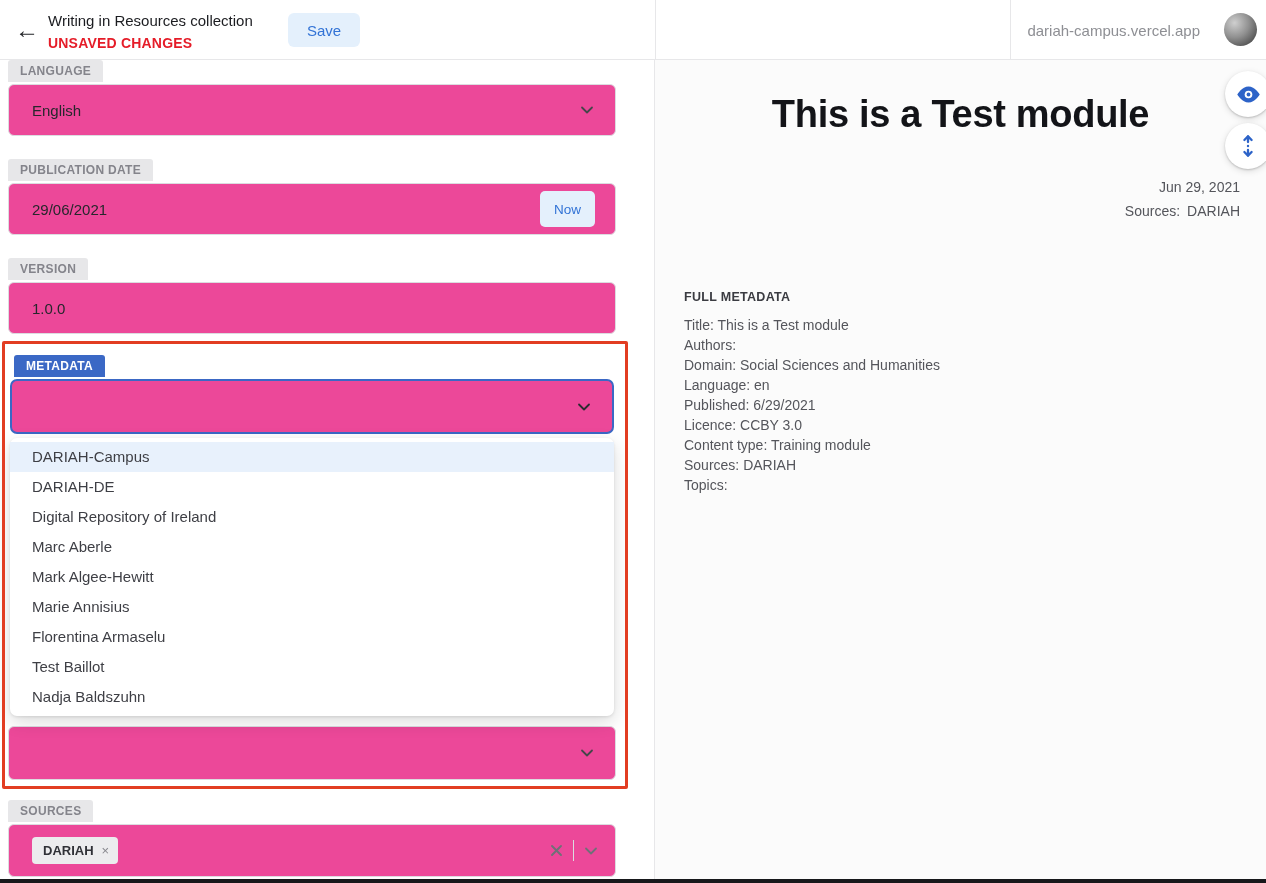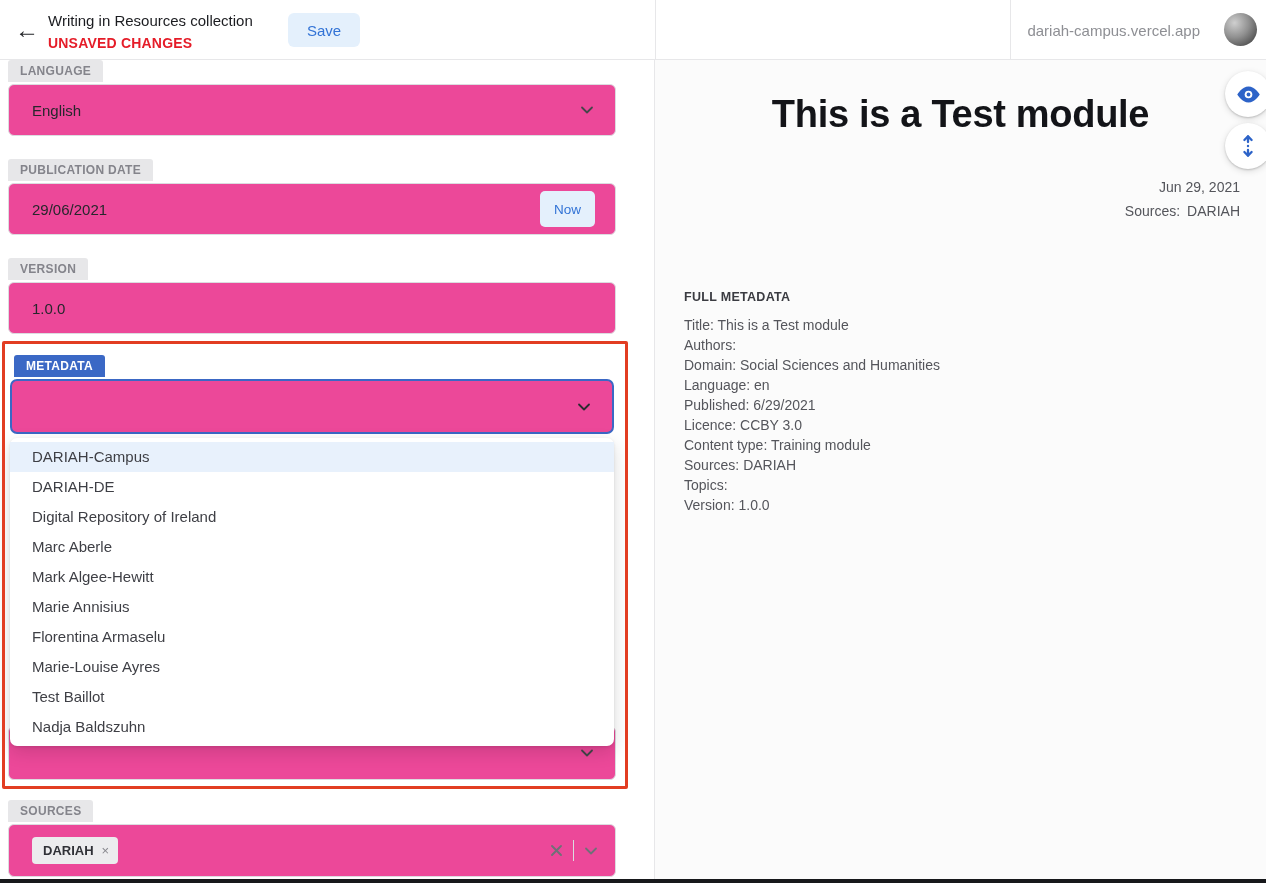--- a/index.html
+++ b/index.html
@@ -146,21 +146,20 @@
         <div class="option">Digital Repository of Ireland</div>
 
         <div class="option">Marc Aberle</div>
 
         <div class="option">Mark Algee-Hewitt</div>
 
         <div class="option">Marie Annisius</div>
 
         <div class="option">Florentina Armaselu</div>
 
-        <div class="option">Marie-Louise Ayres</div>
 
         <div class="option">Test Baillot</div>
 
         <div class="option">Nadja Baldszuhn</div>
       </div>
 
     <div class="fbox f-hidden-box">
       <svg class="chev" width="16" height="16" viewBox="0 0 16 16">
           <path d="M3 5.5l5 5 5-5" fill="none" stroke="#45464a" stroke-width="1.8" stroke-linecap="round" stroke-linejoin="round"></path>
         </svg>
@@ -213,21 +212,20 @@
           <div class="fm-line">Published: 6/29/2021</div>
 
           <div class="fm-line">Licence: CCBY 3.0</div>
 
           <div class="fm-line">Content type: Training module</div>
 
           <div class="fm-line">Sources: DARIAH</div>
 
           <div class="fm-line">Topics:</div>
 
-          <div class="fm-line">Version: 1.0.0</div>
         </div>
     </div>
 
     <button class="float-btn eye-btn">
       <svg width="27" height="27" viewBox="0 0 24 24">
         <path d="M12 4.8C6.2 4.8 2 12 2 12s4.2 7.2 10 7.2S22 12 22 12 17.8 4.8 12 4.8z" fill="#2d63c8"></path>
         <circle cx="12" cy="12" r="3.4" fill="#fff"></circle>
         <circle cx="12" cy="12" r="1.7" fill="#2d63c8"></circle>
       </svg>
     </button>

